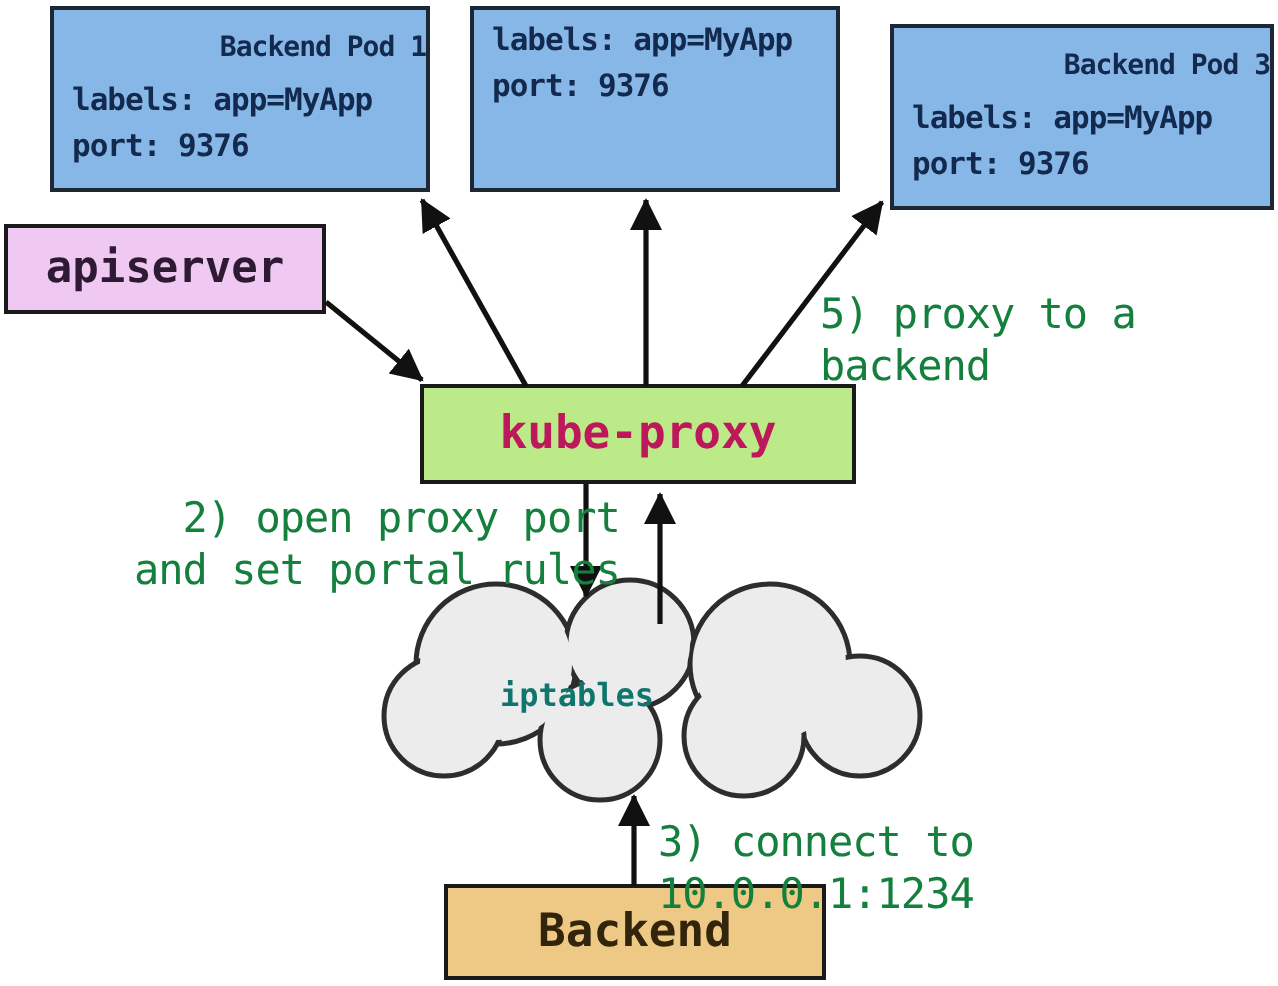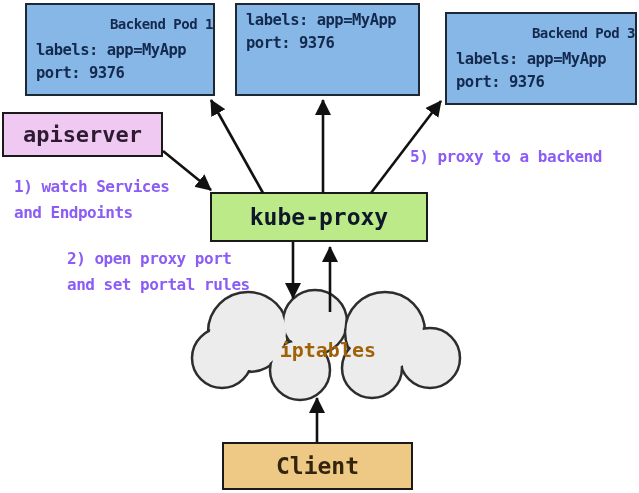--- a/index.html
+++ b/index.html
@@ -18,39 +18,39 @@
   #pod2{left:235px;top:3px;width:185px;height:93px;}
   #pod3{left:445px;top:12px;width:192px;height:93px;}
   #apiserver{
     left:2px;top:112px;width:161px;height:45px;
     background:var(--apiserver-fill);border:2px solid var(--line);
     color:#2e1a33;font-size:22px;font-weight:bold;
   }
   #kubeproxy{
     left:210px;top:192px;width:218px;height:50px;
     background:var(--kubeproxy-fill);border:2px solid var(--line);
-    color:#0f172a;font-size:23px;font-weight:bold;
+    color:#be185d;font-size:23px;font-weight:bold;
   }
   #client{
     left:222px;top:442px;width:191px;height:48px;
     background:var(--client-fill);border:2px solid var(--line);
     color:#33250c;font-size:23px;font-weight:bold;
   }
   .annot{
-    position:absolute;z-index:6;color:#8b5cf6;font-size:16px;font-weight:bold;
+    position:absolute;z-index:6;color:#15803d;font-size:21px;font-weight:normal;
     line-height:26px;white-space:pre-line;letter-spacing:-0.5px;
   }
   #annot1{left:14px;top:174px;}
-  #annot2{left:67px;top:246px;}
+  #annot2{left:67px;top:246px;text-align:right;}
   #annot3{left:329px;top:408px;}
   #annot4{left:352px;top:249px;}
   #annot5{left:410px;top:144px;}
   #iptables-label{
-    position:absolute;z-index:6;left:250px;top:338px;width:126px;text-align:right;
-    color:#a16207;font-size:20px;font-weight:bold;
+    position:absolute;z-index:6;left:250px;top:338px;width:126px;text-align:left;
+    color:#0f766e;font-size:16px;font-weight:bold;
   }
   #overlay{position:absolute;left:0;top:0;z-index:5;pointer-events:none;}
 </style>
 </head>
 <body>
 
 <div id="stage" style="--pod-fill: #87b7e7; --pod-border: #1e2835; --pod-text: #13294d; --apiserver-fill: #efc9f1; --kubeproxy-fill: #bdea89; --client-fill: #edc985; --line: #1a1a1a;">
 
   <div class="box pod" id="pod1">
     <div class="pod-title">Backend Pod 1</div>
@@ -62,26 +62,25 @@
     <div class="pod-line">port: 9376</div>
   </div>
   <div class="box pod" id="pod3">
     <div class="pod-title">Backend Pod 3</div>
     <div class="pod-line">labels: app=MyApp</div>
     <div class="pod-line">port: 9376</div>
   </div>
 
   <div class="box" id="apiserver">apiserver</div>
   <div class="box" id="kubeproxy">kube-proxy</div>
-  <div class="box" id="client">Client</div>
+  <div class="box" id="client">Backend</div>
 
-  <div class="annot" id="annot1">1) watch Services
-and Endpoints</div>
   <div class="annot" id="annot2">2) open proxy port
 and set portal rules</div>
+  <div class="annot" id="annot3">3) connect to 10.0.0.1:1234</div>
   <div class="annot" id="annot5">5) proxy to a backend</div>
 
   <div id="iptables-label">iptables</div>
 
   <svg id="overlay" width="639" height="493" viewBox="0 0 639 493">
     <defs>
       <marker id="ah" markerUnits="userSpaceOnUse" markerWidth="20" markerHeight="18" refX="15" refY="8" orient="auto">
         <path d="M0,0 L16,8 L0,16 Z" fill="#111111"></path>
       </marker>
     </defs>

